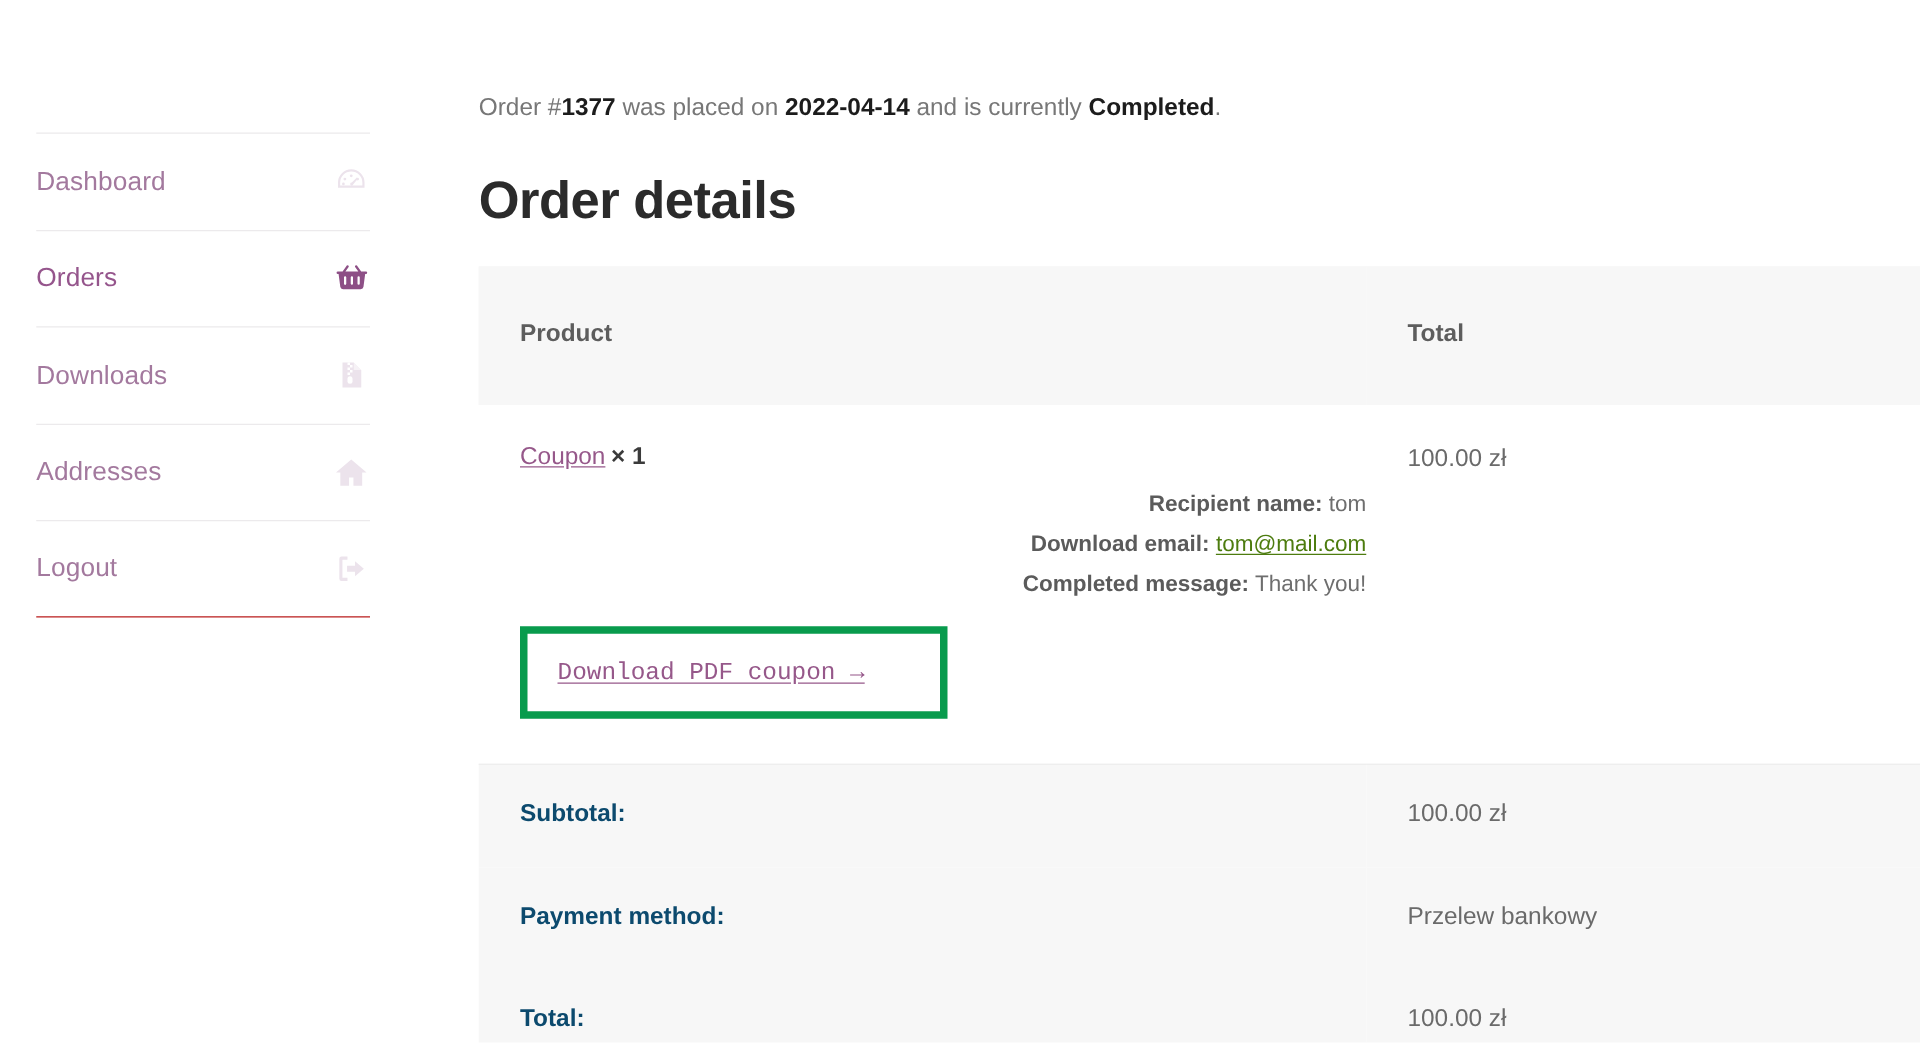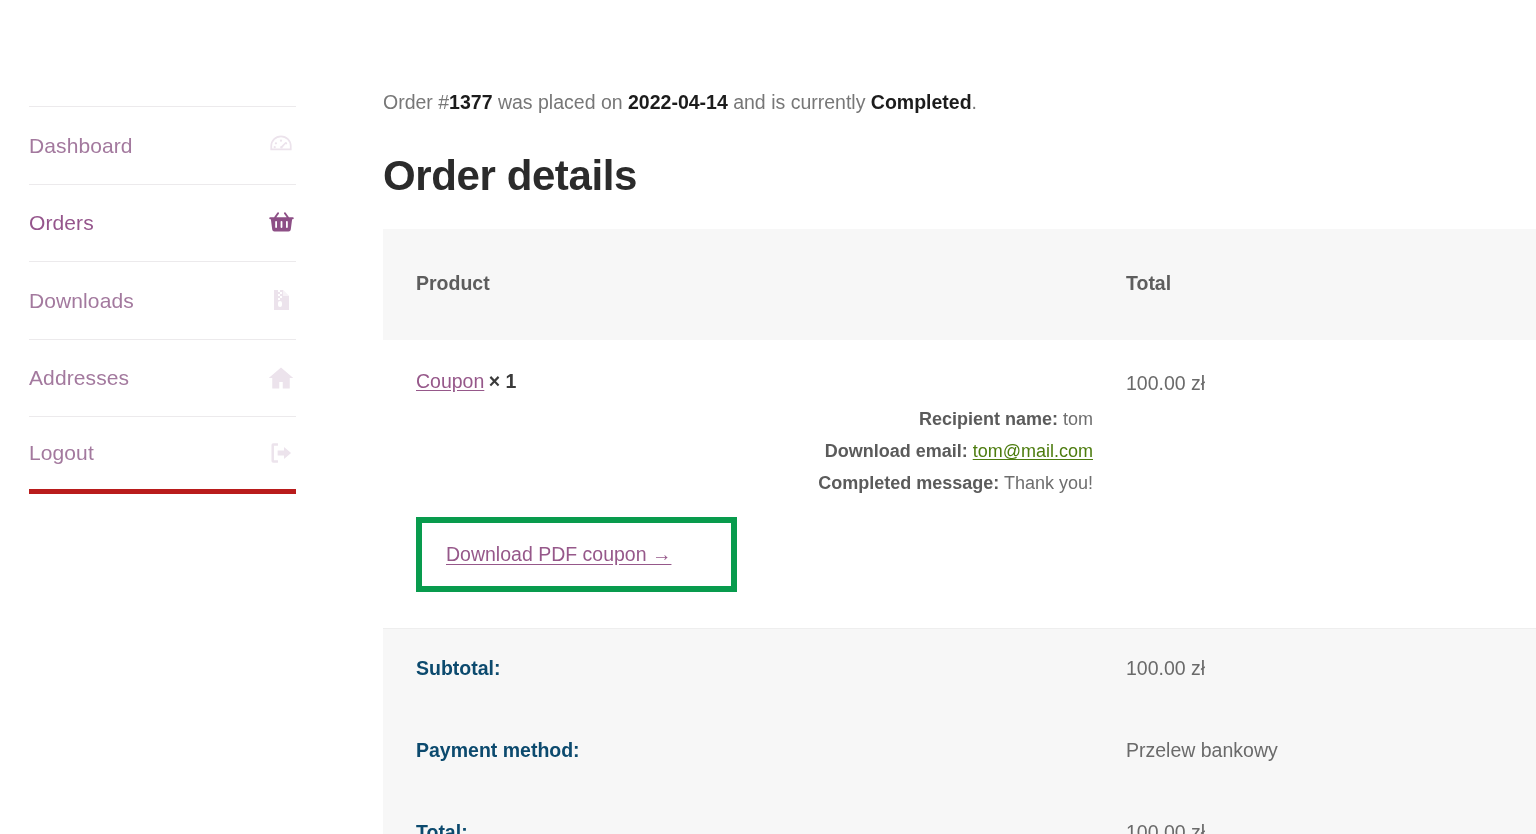--- a/index.html
+++ b/index.html
@@ -28,21 +28,21 @@
   .nav-list { list-style: none; }
   .nav-item {
     position: relative;
     border-top: 1px solid #eceaec;
     height: 77.5px;
     display: flex;
     align-items: center;
     justify-content: space-between;
     cursor: pointer;
   }
-  .nav-item:last-child { border-bottom: 5px solid #b91c1c; }
+  .nav-item:last-child { border-bottom: 1px solid #b91c1c; }
   .nav-label {
     font-size: 21px;
     color: #a3799e;
     letter-spacing: .1px;
     line-height: 1;
   }
   .nav-item.active .nav-label { color: #95558c; }
   .nav-icon {
     width: 30px;
     height: 30px;
@@ -51,21 +51,21 @@
     justify-content: center;
     color: #ece3ec;
   }
   .nav-item.active .nav-icon { color: #8d4f86; }
   .nav-icon svg { display: block; }
 
   
   .main {
     position: absolute;
     left: 383px;
-    top: 16px;
+    top: 0;
     width: 1153px;
     height: 730px;
   }
 
   .order-status {
     position: absolute;
     top: 73px;
     left: 0;
     font-size: 19.5px;
     color: #777777;
@@ -149,20 +149,21 @@
     border: 6px solid #089b4d;
     padding: 20px 60px 20px 24px;
     background: #ffffff;
   }
   .download-link {
     font-size: 19.5px;
     color: #96588a;
     text-decoration: underline;
     text-underline-offset: 3px;
     white-space: nowrap;
+    font-family: Liberation Mono, monospace;
   }
 
   .foot-row th,
   .foot-row td {
     background: #f7f7f7;
     height: 82px;
     padding: 28px 0 0 33px;
     font-size: 19.5px;
     color: #6a6a6a;
   }

